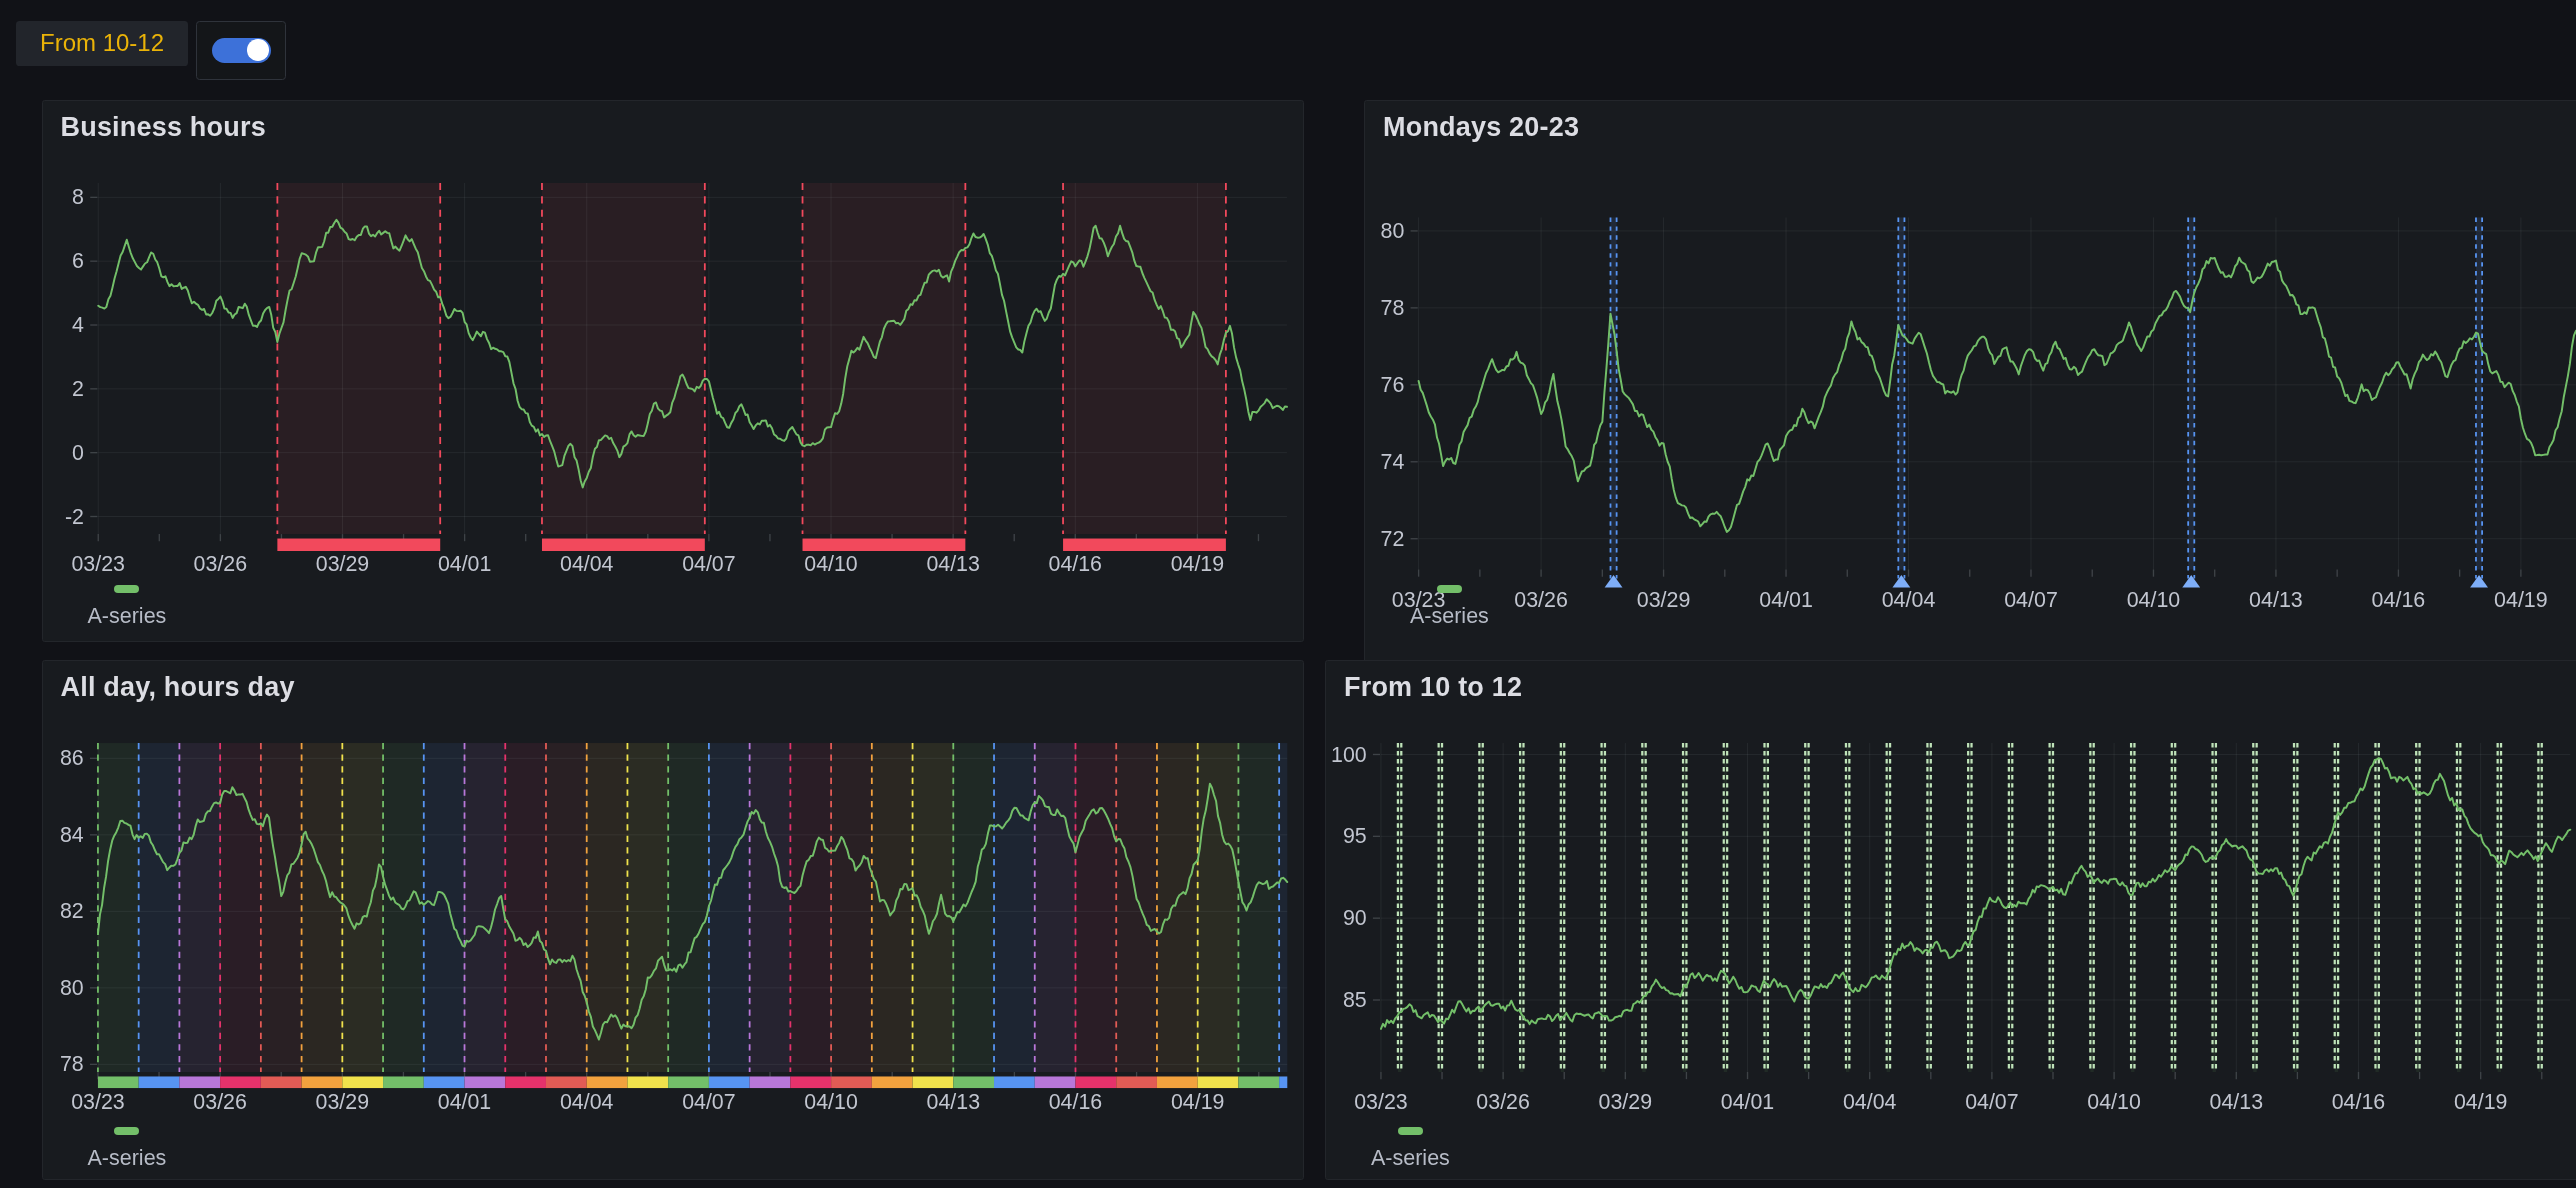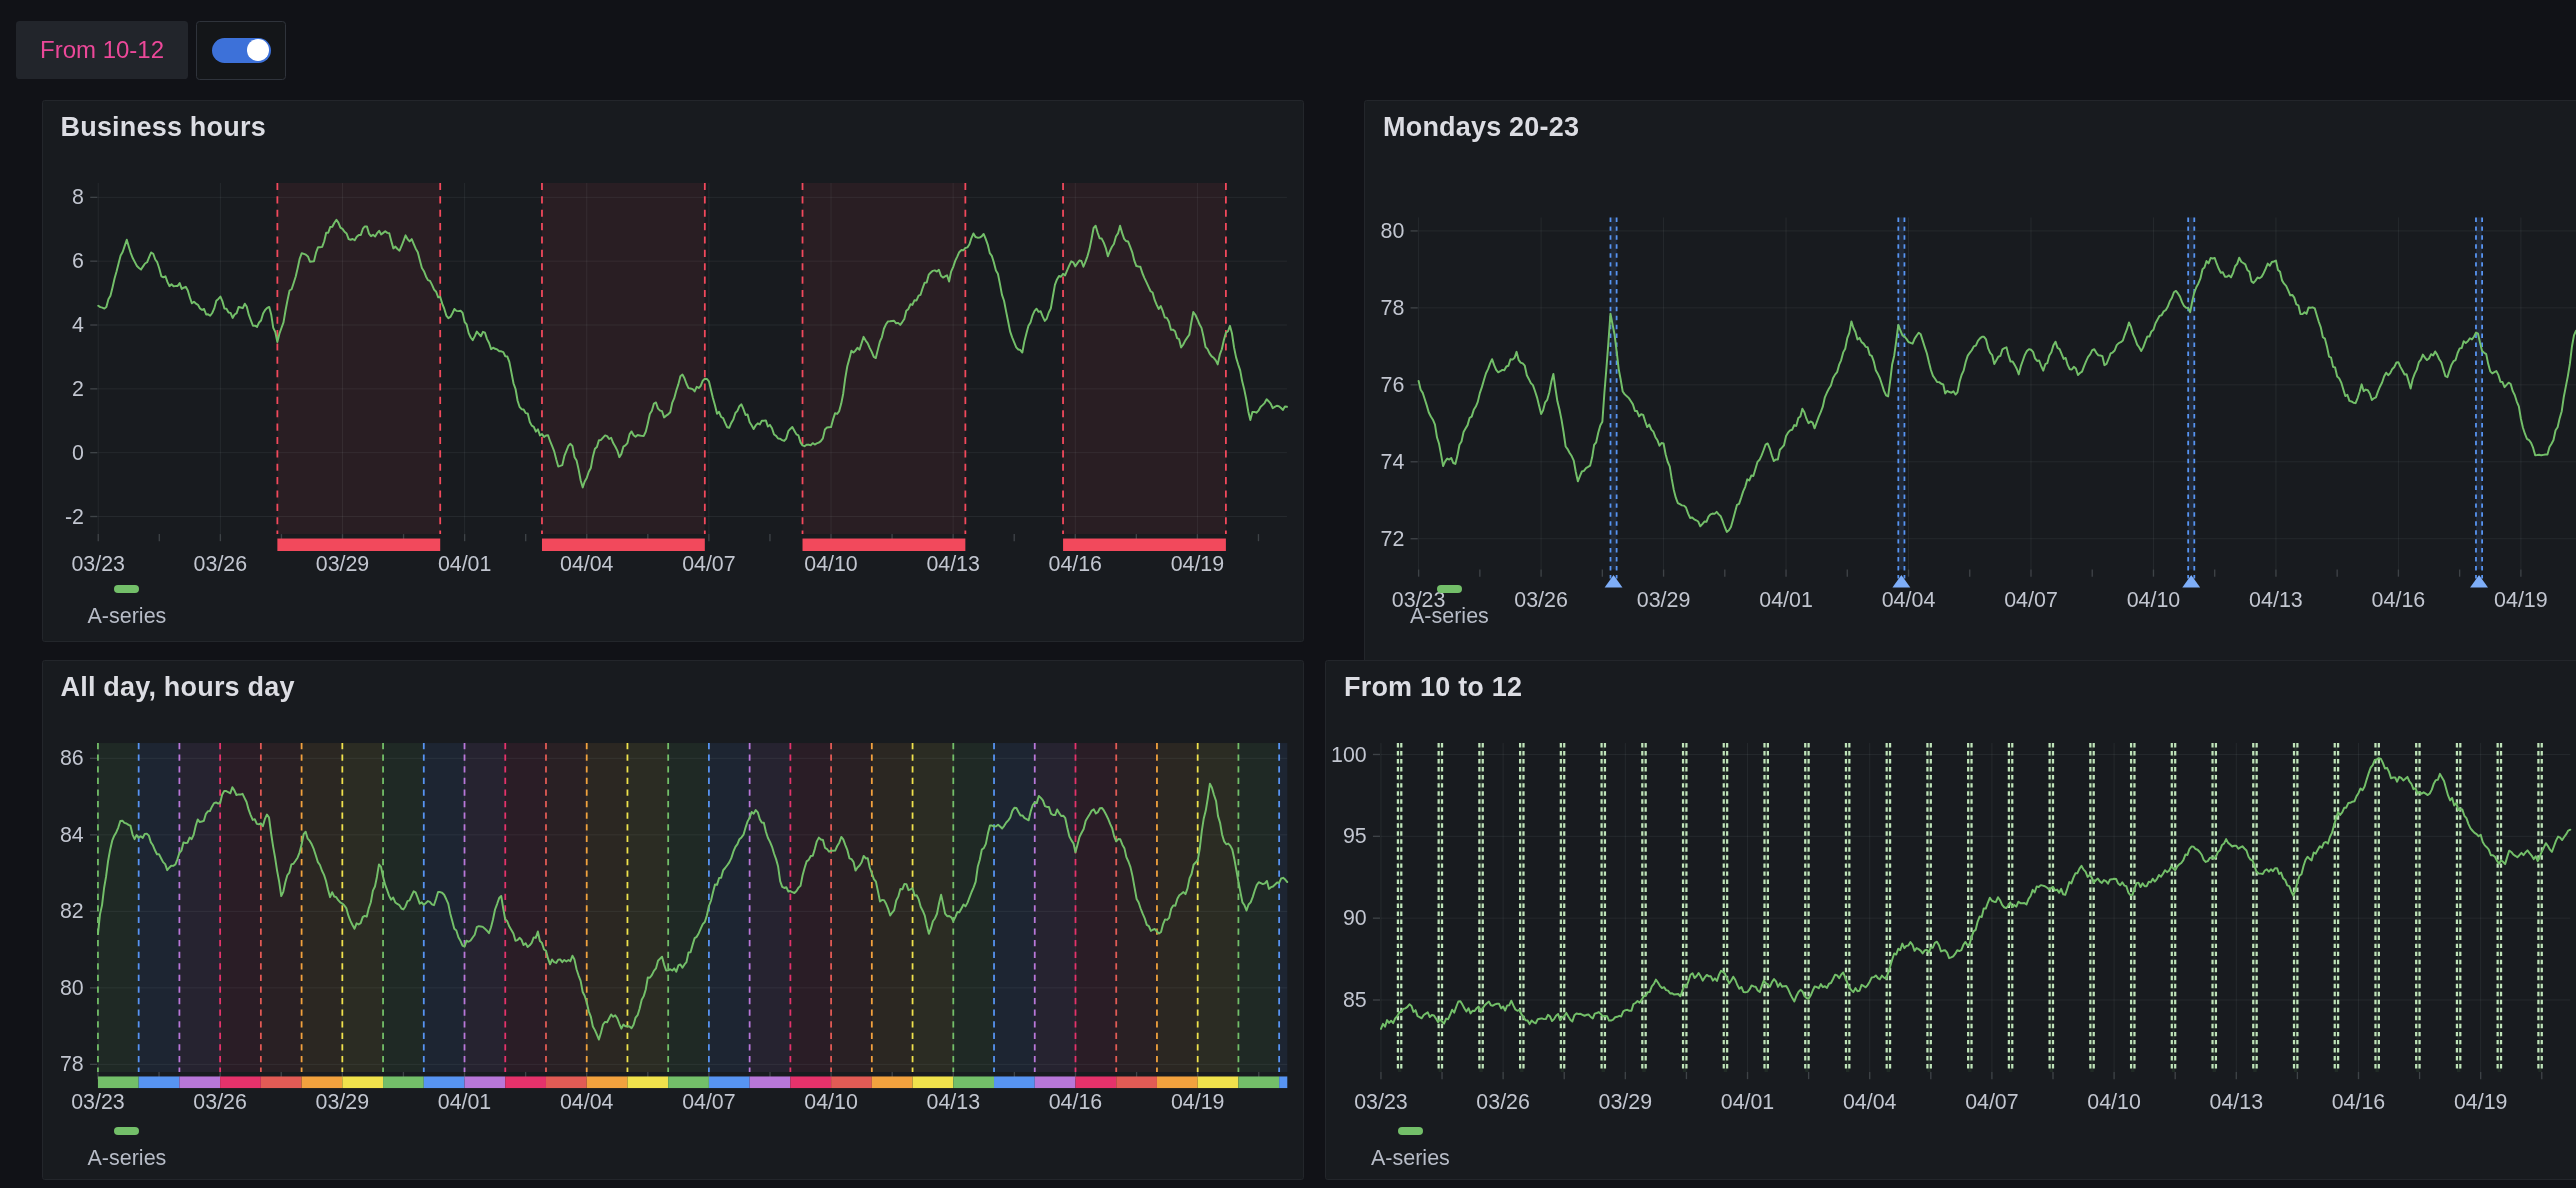--- a/index.html
+++ b/index.html
@@ -1,21 +1,21 @@
 <!DOCTYPE html>
 <html style="font-size:14.3px"><head>
 <meta charset="utf-8">
 <style>
   html,body{margin:0;padding:0;background:#111217;}
   body{width:2576px;height:1189px;position:relative;overflow:hidden;
        font-family:"Liberation Sans",sans-serif;}
 
   .topbar{position:absolute;left:16px;top:20.6px;display:flex;gap:8px;}
-  .var-label{height:58px;padding:0 24px;background:#22252B;border-radius:3.6px;
-             display:flex;align-items:center;color:#ec4899;font-size:24px;font-weight:500;}
+  .var-label{height:45px;padding:0 24px;background:#22252B;border-radius:3.6px;
+             display:flex;align-items:center;color:#eab308;font-size:24px;font-weight:500;}
   .toggle-box{width:88px;height:57px;border:0.9px solid #2F333B;border-radius:3.6px;
               background:#141619;display:flex;align-items:center;justify-content:center;}
   .toggle-pill{width:59px;height:25px;border-radius:12.5px;background:#3D71D9;position:relative;cursor:pointer;}
   .toggle-knob{position:absolute;right:1.8px;top:1.8px;width:21.5px;height:21.5px;border-radius:50%;background:#FFFFFF;}
 
   .panel{position:absolute;background:#181B1F;border:0.9px solid #23262B;border-radius:2.7px;box-sizing:border-box;margin-left:20px;}
   .p0{left:21.5px;  top:100px;width:1262px;height:542px;}
   .p1{left:1344px;top:100px;width:1262px;height:612px;}
   .p2{left:21.5px;  top:660px;width:1262px;height:520px;}
   .p3{left:1305px;top:660px;width:1262px;height:520px;}

